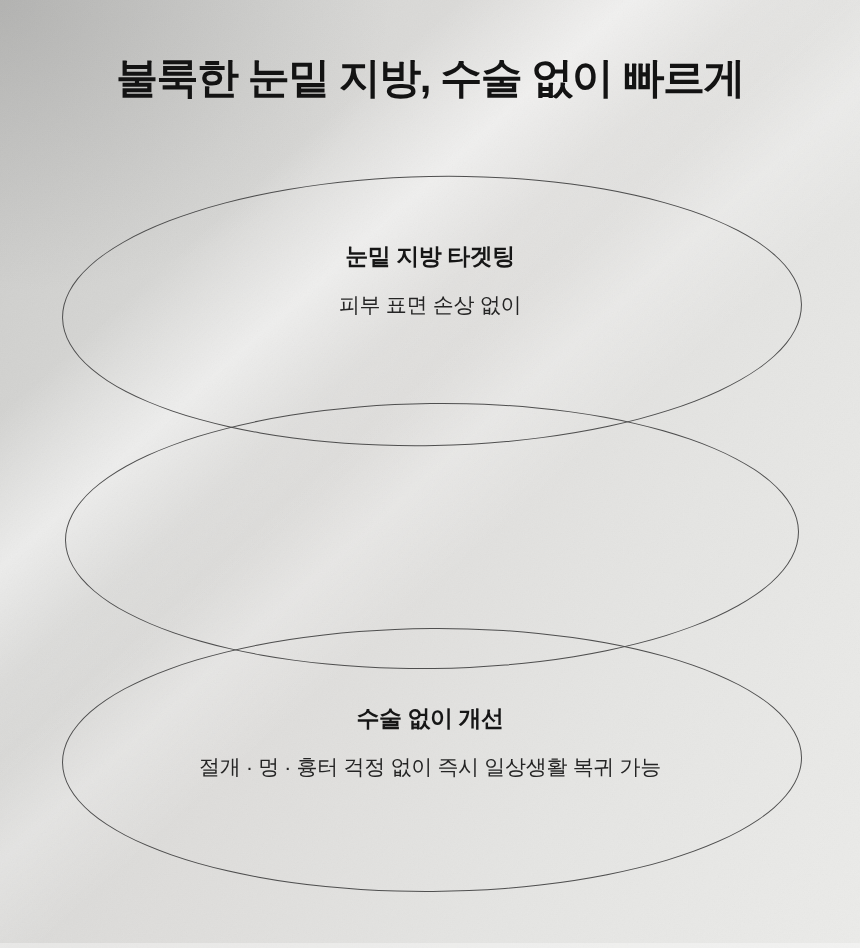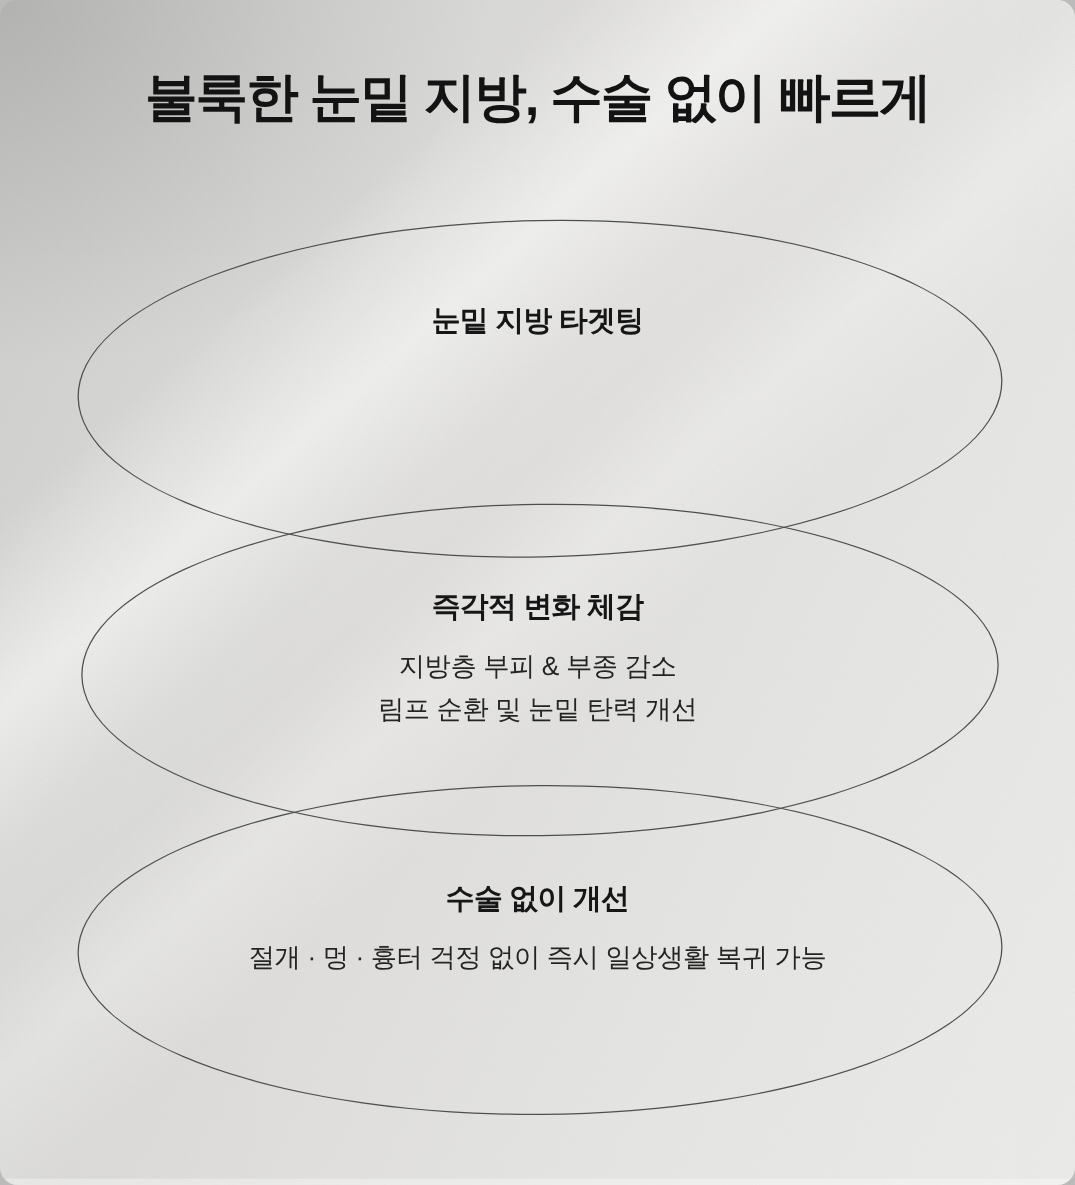--- a/index.html
+++ b/index.html
@@ -25,21 +25,20 @@
         rgba(255,255,255,0) 57%),
       radial-gradient(ellipse 560px 420px at 0% 0%,
         rgba(80,80,80,0.20),
         rgba(80,80,80,0.0) 70%),
       linear-gradient(115deg,
         #cbcbc9 0%,
         #d6d6d4 22%,
         #dedddb 45%,
         #e5e5e3 72%,
         #ebebe9 100%);
-    border-radius: 14px;
   }
   .canvas::after{ 
     content:"";
     position:absolute;left:0;bottom:0;width:100%;height:5px;
     background:rgba(255,255,255,0.35);
   }
   .grain{
     position:absolute;inset:0;width:100%;height:100%;
     opacity:0.05;pointer-events:none;
   }
@@ -104,30 +103,24 @@
 
   <h1 class="page-title">불룩한 눈밑 지방, 수술 없이 빠르게</h1>
 
   <div class="ellipse ellipse-1"></div>
   <div class="ellipse ellipse-2"></div>
   <div class="ellipse ellipse-3"></div>
 
   <div class="section section-1">
     <h2 class="section-heading">눈밑 지방 타겟팅</h2>
     <p class="section-body">
+      <span class="body-line">피부 표면 손상 없이</span>
     </p>
   </div>
 
-  <div class="section section-2">
-    <h2 class="section-heading">즉각적 변화 체감</h2>
-    <p class="section-body">
-      <span class="body-line">지방층 부피 &amp; 부종 감소</span>
-      <span class="body-line">림프 순환 및 눈밑 탄력 개선</span>
-    </p>
-  </div>
 
   <div class="section section-3">
     <h2 class="section-heading">수술 없이 개선</h2>
     <p class="section-body">
       <span class="body-line">절개 · 멍 · 흉터 걱정 없이 즉시 일상생활 복귀 가능</span>
     </p>
   </div>
 
 </div>
 

